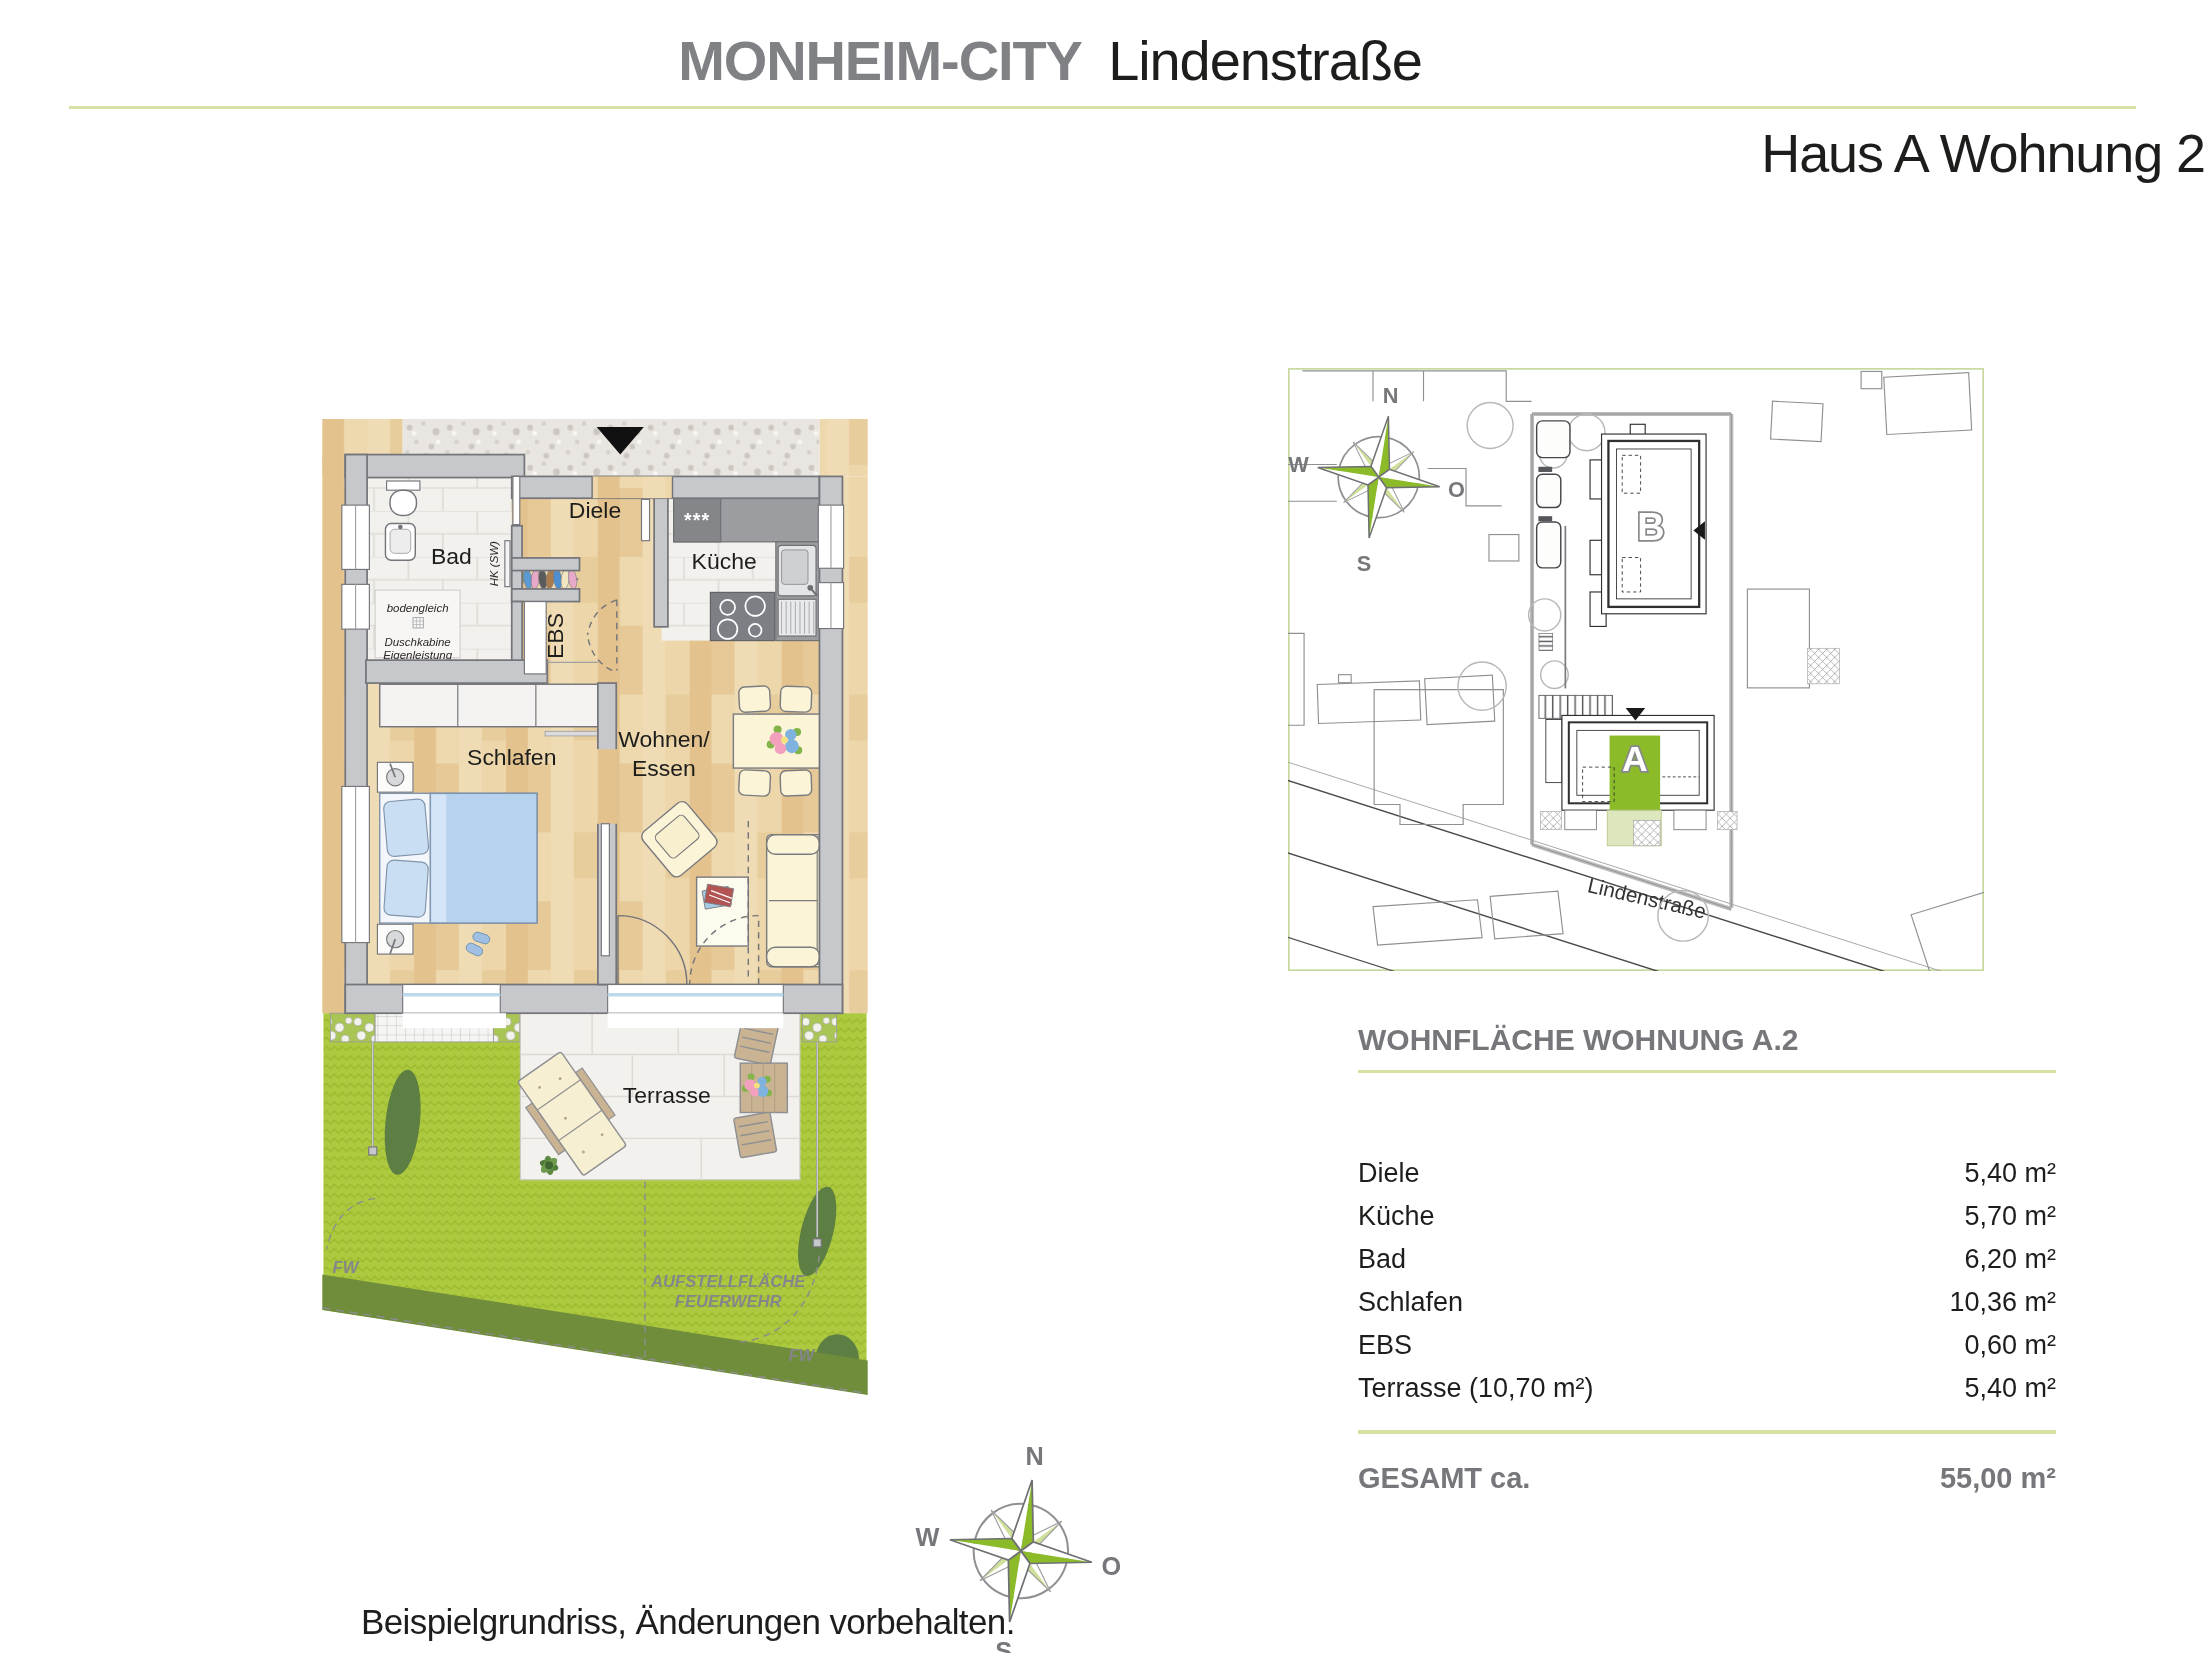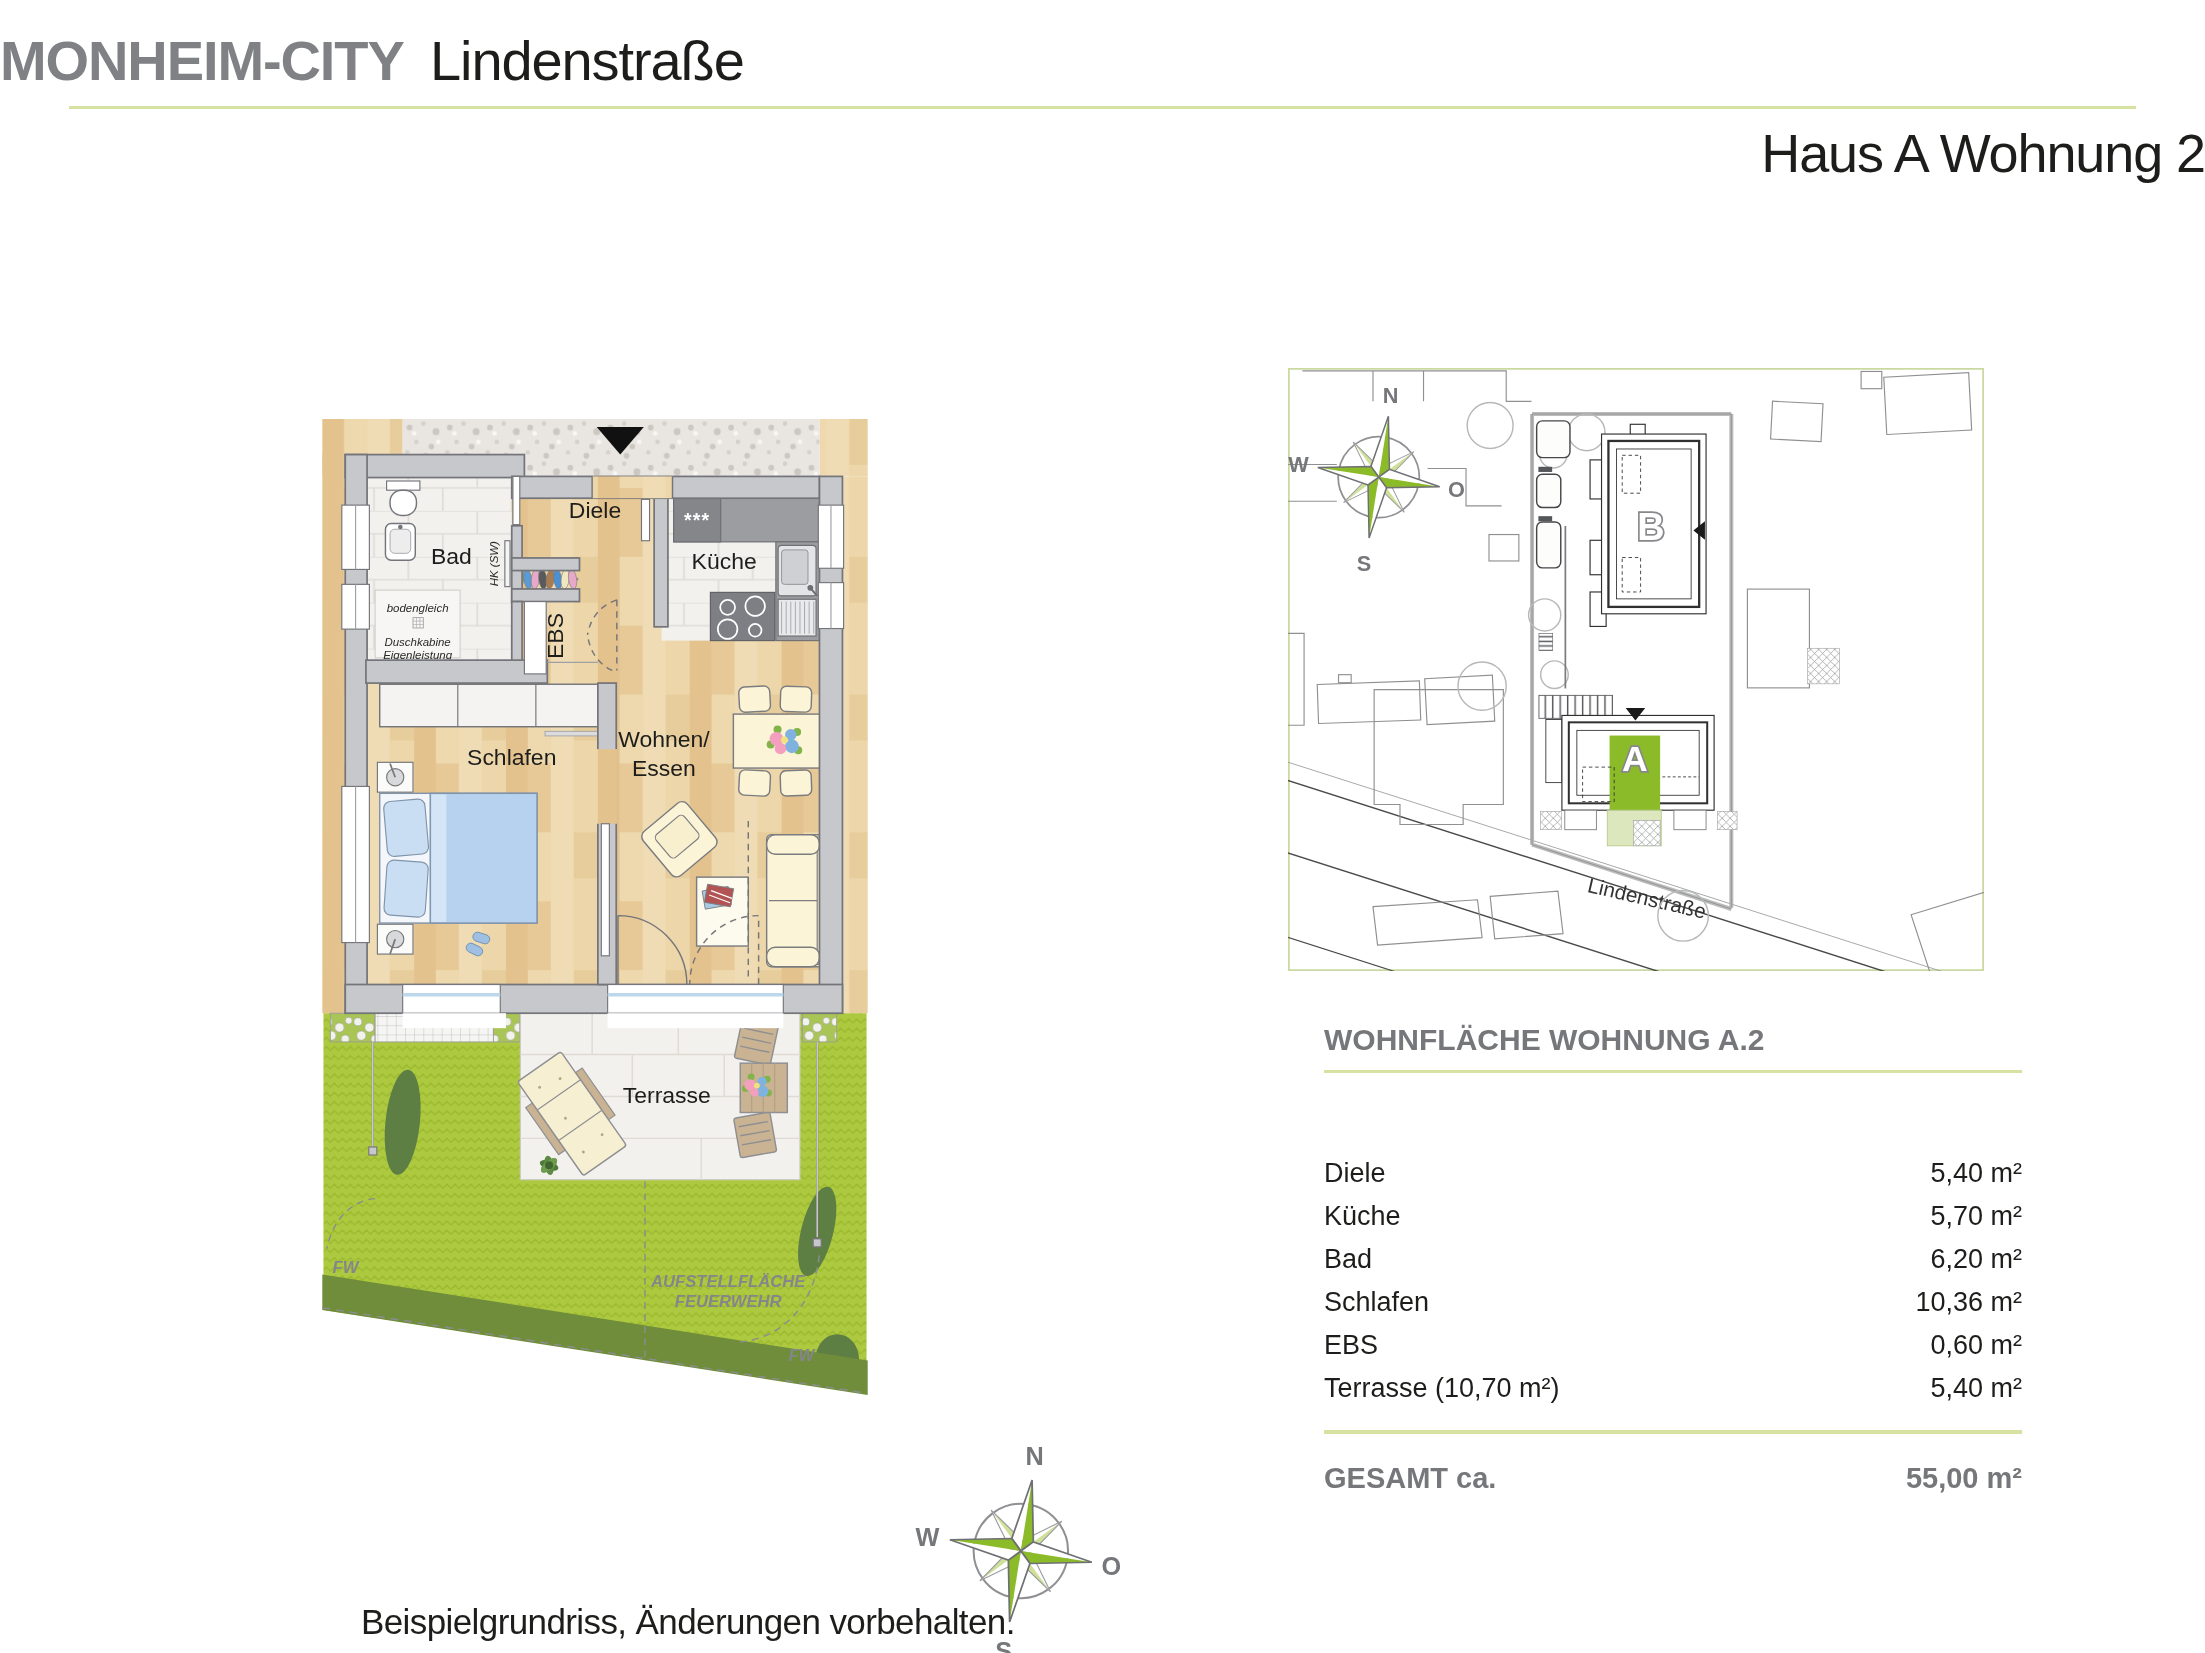--- a/index.html
+++ b/index.html
@@ -1,27 +1,27 @@
 <!DOCTYPE html>
 <html style="font-size:9.2px"><head>
 <meta charset="utf-8">
 <style>
   html,body{margin:0;padding:0;background:#fff;}
   body{width:2205px;height:1654px;position:relative;overflow:hidden;
        font-family:"Liberation Sans",sans-serif;color:#1d1d1b;}
   .abs{position:absolute;}
   
-  .header-line1{top:27.6px;left:0;width:2100px;white-space:nowrap;}
+  .header-line1{top:27.6px;left:0;width:2100px;text-align:center;white-space:nowrap;}
   .brand{font-size:56px;font-weight:bold;color:#7f8184;letter-spacing:-1.1px;}
   .project{font-size:56px;font-weight:normal;color:#1d1d1b;margin-left:26.4px;letter-spacing:-1.1px;}
   .rule{height:3.4px;background:#d6e2a2;}
   .header-rule{top:106px;left:69px;width:2067px;}
   .header-line2{top:122px;left:0;width:2205px;text-align:right;font-size:54px;letter-spacing:-1.1px;}
   
-  .area-table{left:1324px;top:1023px;width:698px;}
+  .area-table{left:1358px;top:1023px;width:698px;}
   .at-title{font-size:30px;font-weight:bold;color:#76777a;letter-spacing:0px;}
   .at-rule1{margin-top:12.6px;}
   .at-rows{margin-top:85px;}
   .at-row{display:flex;justify-content:space-between;font-size:27px;margin-bottom:12px;}
   .at-row .val{text-align:right;}
   .at-rule2{margin-top:26.4px;}
   .at-total{margin-top:28px;display:flex;justify-content:space-between;
             font-size:29px;font-weight:bold;color:#76777a;}
   
   .footer{left:361px;top:1602px;font-size:35px;letter-spacing:-0.6px;}

